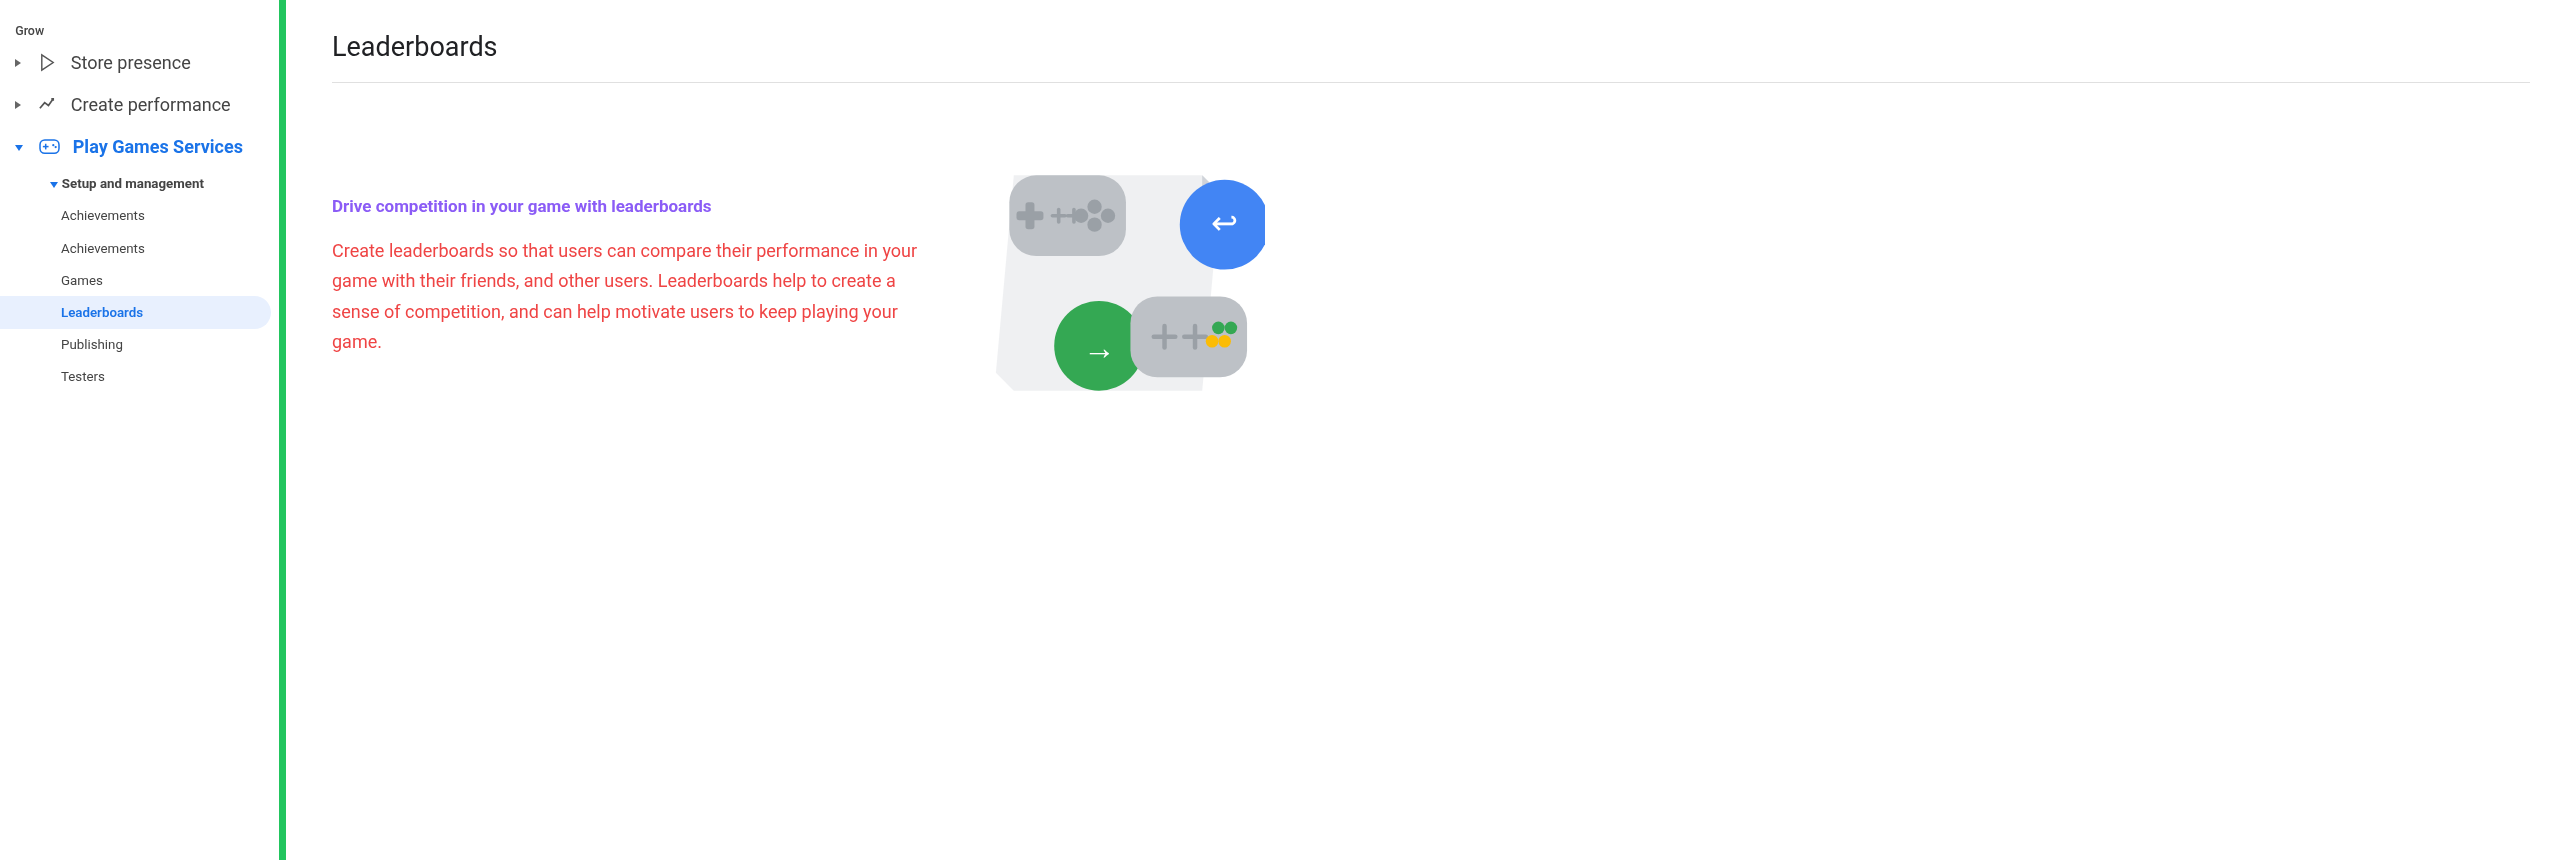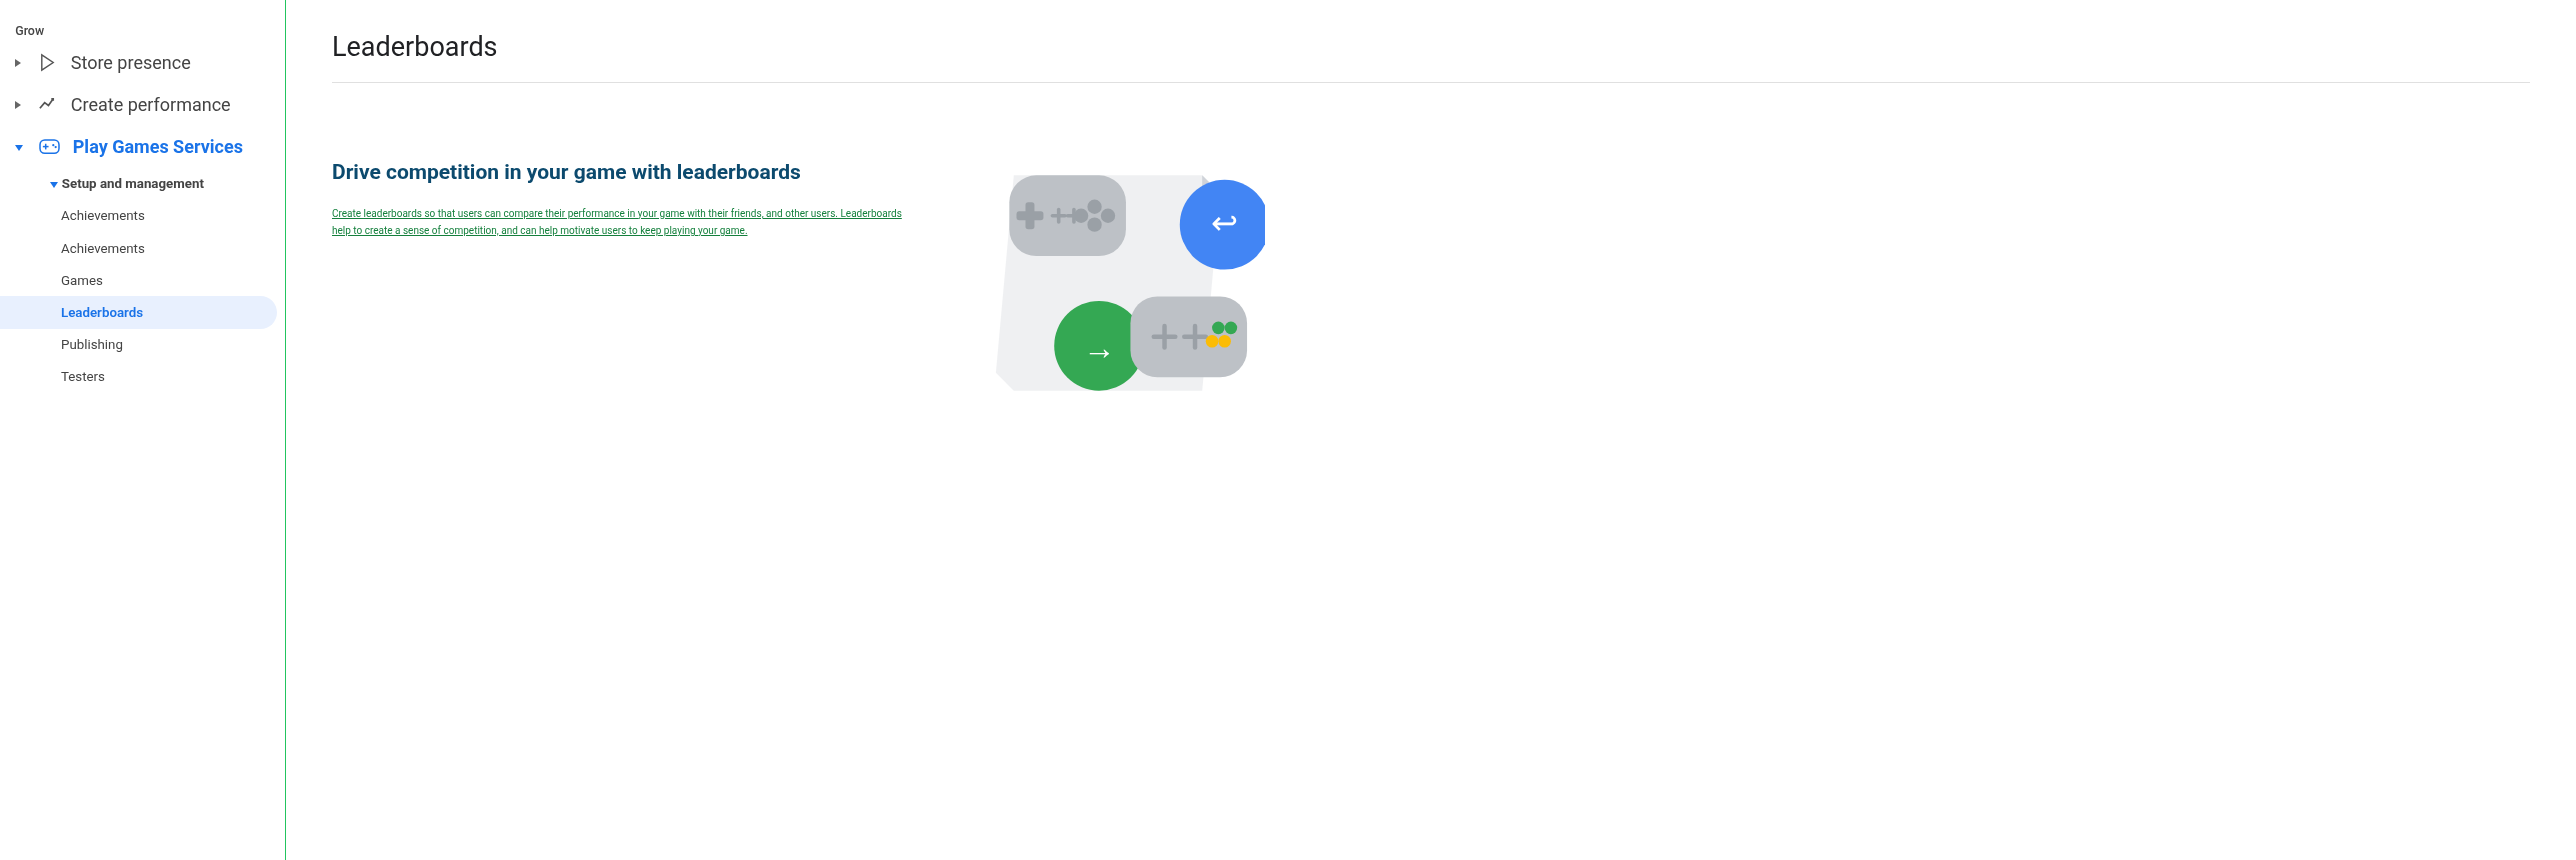--- a/index.html
+++ b/index.html
@@ -11,21 +11,21 @@
       overflow: hidden;
     }
 
     
     .sidebar {
       width: 286px;
       min-width: 286px;
       background: #fff;
       padding: 15.2px 0;
       overflow-y: auto;
-      border-right: 1px solid #22c55e;
+      border-right: 7px solid #22c55e;
     }
 
     .sidebar-section-label {
       font-size: 12.4px;
       color: #444;
       padding: 7.6px 15.2px 3.8px 15.2px;
       font-weight: 500;
     }
 
     .sidebar-item {
@@ -109,33 +109,33 @@
       gap: 38px;
     }
 
     .text-section {
       flex: 1;
       max-width: 590px;
       padding-top: 38px;
     }
 
     .content-heading {
-      font-size: 21px;
+      font-size: 17px;
       font-weight: 700;
-      color: #0c4a6e;
+      color: #8b5cf6;
       margin-bottom: 19px;
       line-height: 1.3;
+      margin-top: 36px;
     }
 
     .content-body {
-      font-size: 10px;
-      color: #15803d;
+      font-size: 18px;
+      color: #ef4444;
       line-height: 1.7;
       margin-bottom: 27px;
-      text-decoration: underline;
     }
 
     .action-buttons {
       display: flex;
       align-items: center;
       gap: 23px;
     }
 
     .btn-primary {
       background: #1a73e8;

